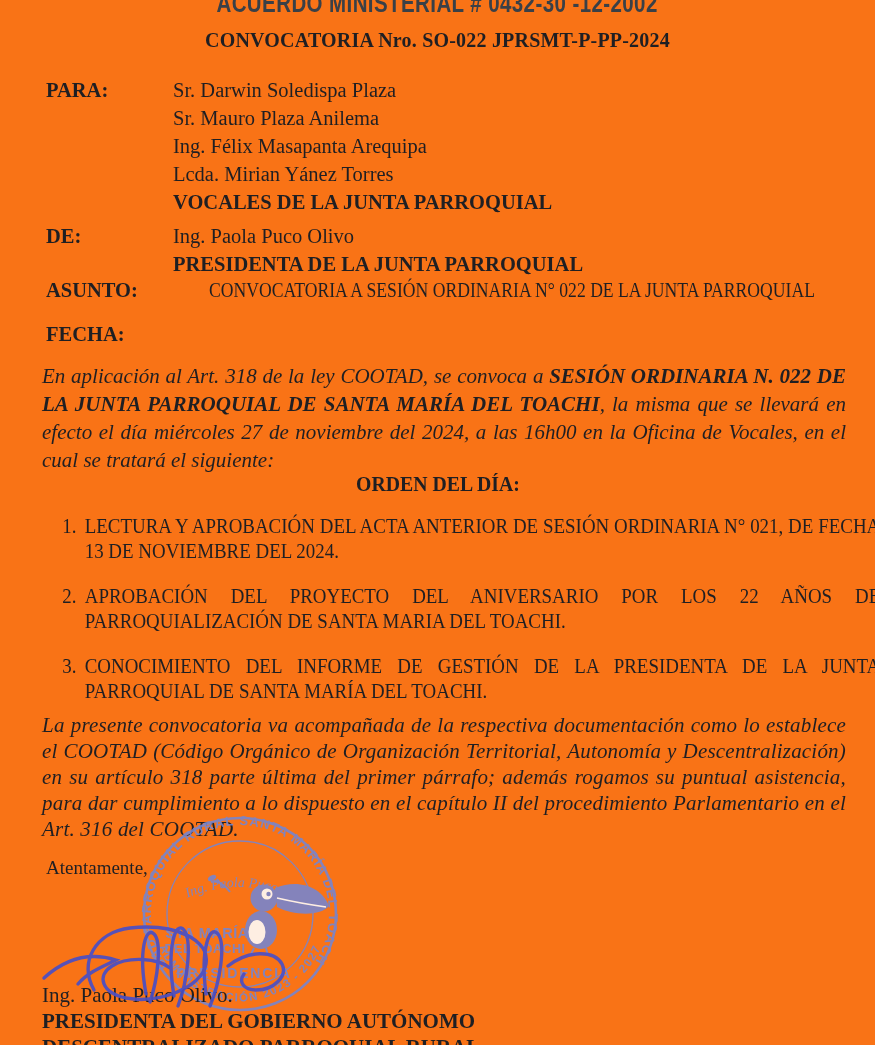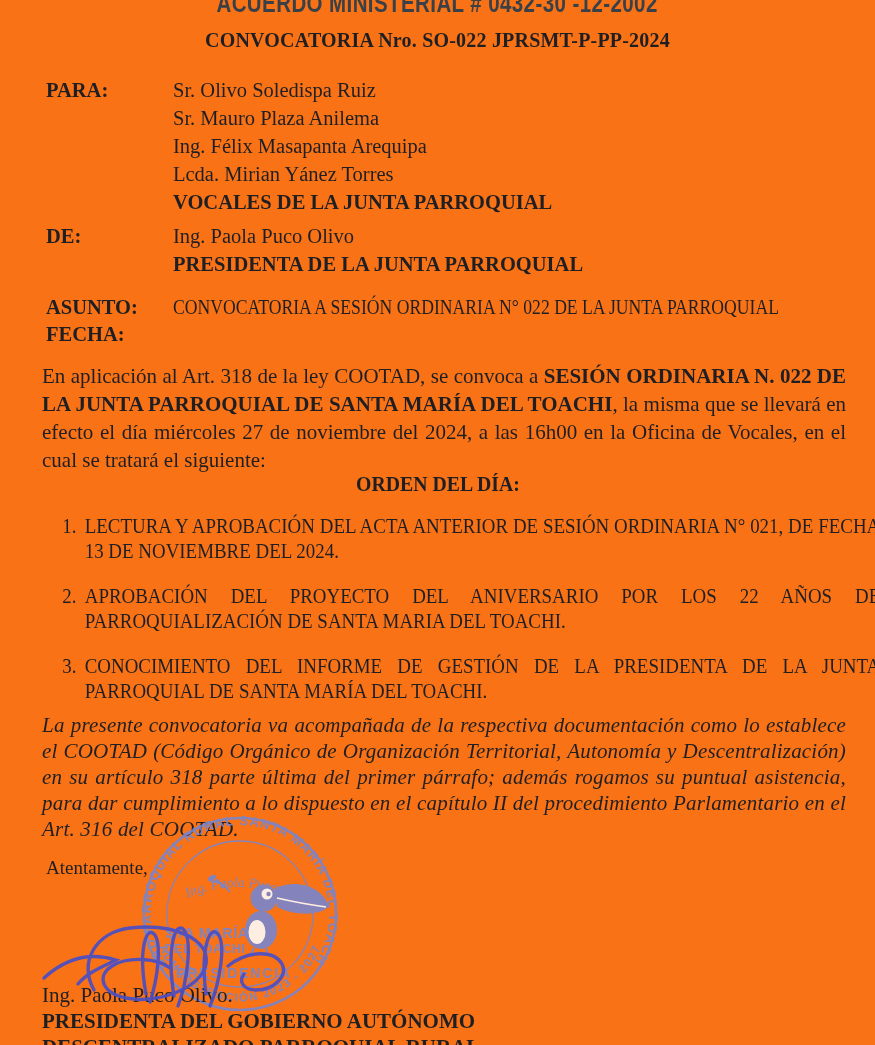--- a/index.html
+++ b/index.html
@@ -24,32 +24,32 @@
     color:#3a4047;letter-spacing:0.5px;
     transform:scaleX(0.82);transform-origin:center top;
   }
   .convocatoria-line{top:29px;font-weight:bold;font-size:20px;letter-spacing:0.2px;}
 
   .field-row{left:46px;width:800px;display:flex;font-size:20.5px;line-height:28px;}
   .field-label{width:127px;flex:0 0 127px;font-weight:bold;}
   .field-value{flex:1;}
   .row-para{top:76px;}
   .row-de{top:222px;}
-  .row-asunto{top:293px;}
+  .row-asunto{top:276px;gap:36px;}
   .row-fecha{top:320px;}
   .condensed-line{
     white-space:nowrap;
     font-size:21px;
     transform:scaleX(0.84);transform-origin:left center;
   }
 
   .intro-par{
     top:362px;left:42px;width:804px;
     font-size:21px;line-height:28px;
-    text-align:justify;margin:0;
+    text-align:justify;margin:0;font-style:italic;
   }
   .orden-title{top:472px;font-size:21.5px;}
   .orden-title .inner{display:inline-block;font-weight:bold;transform:scaleX(0.92);transform-origin:center;}
 
   .orden-list{
     top:514px;left:46px;width:908px;
     margin:0;padding:0 0 0 40px;
     font-size:21.5px;line-height:25px;
     transform:scaleX(0.88);transform-origin:left top;
   }
@@ -81,21 +81,21 @@
 
   <div class="abs acuerdo-wrap">
     <span class="acuerdo">ACUERDO MINISTERIAL # 0432-30 -12-2002</span>
   </div>
 
   <div class="abs center convocatoria-line">CONVOCATORIA Nro. SO-022 JPRSMT-P-PP-2024</div>
 
   <div class="abs field-row row-para">
     <div class="field-label">PARA:</div>
     <div class="field-value">
-      <div>Sr. Olivo Soledispa Ruiz</div>
+      <div>Sr. Darwin Soledispa Plaza</div>
       <div>Sr. Mauro Plaza Anilema</div>
       <div>Ing. Félix Masapanta Arequipa</div>
       <div>Lcda. Mirian Yánez Torres</div>
       <div class="bold">VOCALES DE LA JUNTA PARROQUIAL</div>
     </div>
   </div>
 
   <div class="abs field-row row-de">
     <div class="field-label">DE:</div>
     <div class="field-value">

